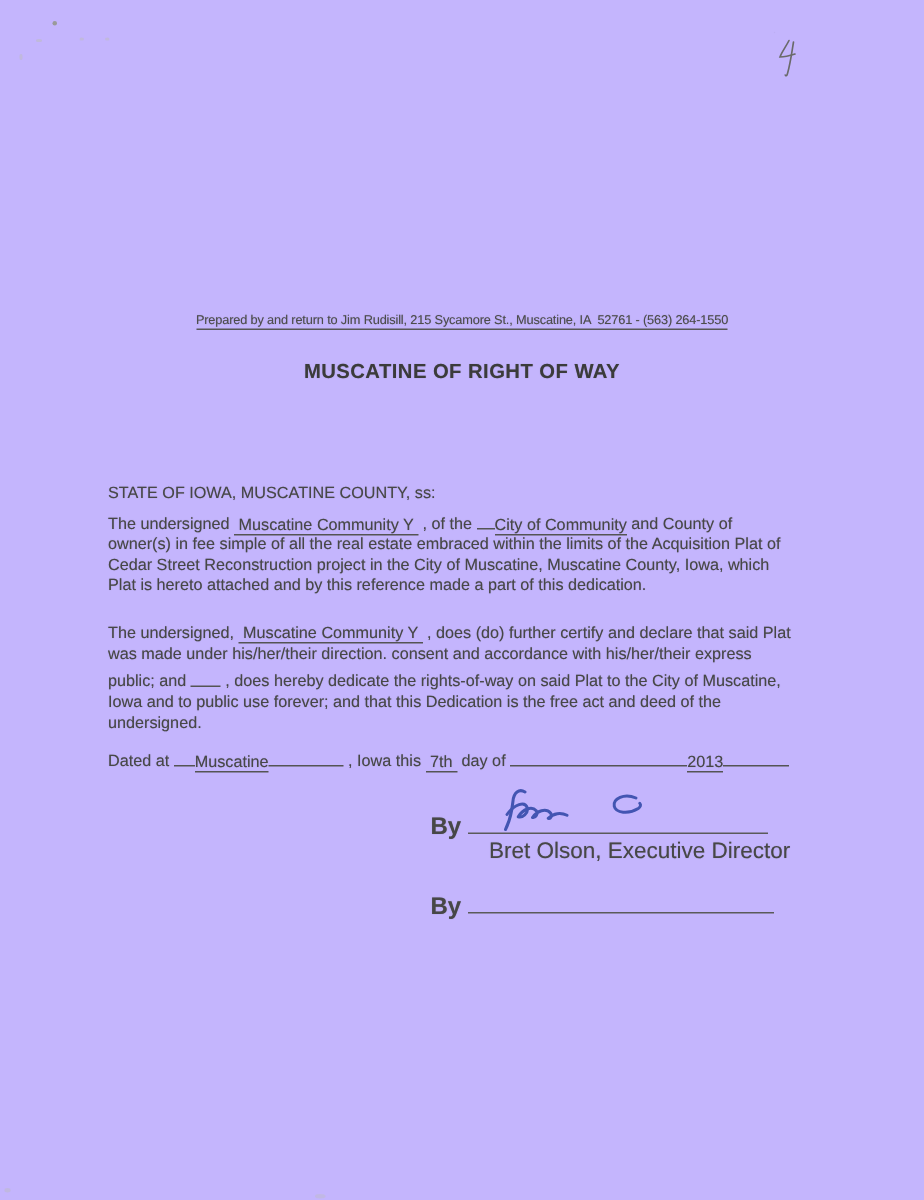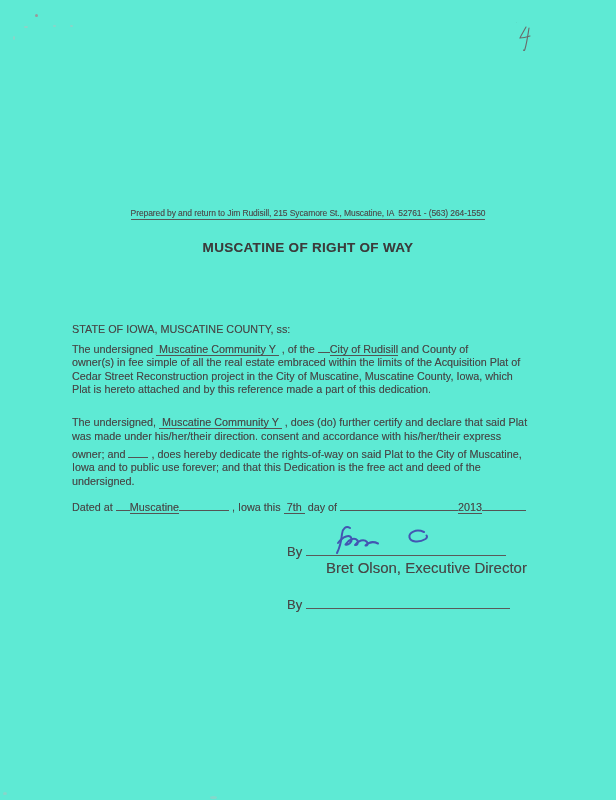--- a/index.html
+++ b/index.html
@@ -1,34 +1,34 @@
 <!DOCTYPE html>
 <html><head>
 <meta charset="utf-8">
 <style>
   html,body{margin:0;padding:0;background:#ffffff;}
   .page{
-    position:relative;width:616px;height:800px;background:#5eead4;
+    position:relative;width:616px;height:800px;background:#c4b5fd;
     font-family:"Liberation Sans",sans-serif;color:#474747;
     text-shadow:0 0 .6px rgba(70,70,70,.45);overflow:hidden;
   }
   .abs{position:absolute;}
   .centered{left:0;width:100%;text-align:center;}
   .header-line{top:208px;font-size:8.5px;letter-spacing:-.1px;color:#4c4c4c;}
   .header-line .u{border-bottom:1px solid #575757;padding-bottom:1px;}
   .doc-title{top:240px;font-size:13.5px;font-weight:bold;letter-spacing:.3px;color:#3b3b3b;}
   .body-text{font-size:10.8px;line-height:13.6px;}
   .venue{left:72px;top:323px;}
   .para1{left:72px;top:338px;width:490px;}
   .para2{left:72px;top:416px;width:490px;}
   .dated{left:72px;top:496px;width:500px;}
   .line{white-space:pre;}
   .u{border-bottom:1px solid #545454;white-space:pre;}
   .fill{display:inline-block;overflow:hidden;border-bottom:1px solid #545454;}
-  .by-row{font-size:13px;line-height:13px;white-space:pre;}
+  .by-row{font-size:16px;line-height:13px;white-space:pre;font-weight:bold;}
   .by-row1{left:287px;top:542px;}
   .by-row2{left:287px;top:595px;}
   .by-fill{display:inline-block;overflow:hidden;border-bottom:1px solid #5a5a5a;}
   .signer-name{left:326px;top:559px;font-size:15px;}
   .sig-svg{left:320px;top:524px;}
   .pagenum{left:516px;top:22px;width:24px;height:32px;}
   .pagenum .hidden-val{position:absolute;color:transparent;font-size:1px;}
   .smudge{position:absolute;background:#bdbdbd;border-radius:50%;}
 </style>
 </head>
@@ -56,30 +56,30 @@
 
   <div class="abs centered header-line">
     <span class="u">Prepared by and return to Jim Rudisill, 215 Sycamore St., Muscatine, IA  52761 - (563) 264-1550</span>
   </div>
 
   <div class="abs centered doc-title">MUSCATINE OF RIGHT OF WAY</div>
 
   <div class="abs body-text venue">STATE OF IOWA, MUSCATINE COUNTY, ss:</div>
 
   <div class="abs body-text para1">
-      <div class="line"><span>The undersigned </span><span class="u"> Muscatine Community Y </span><span> , of the </span><span class="u fill" style="width: 12px;">&nbsp;</span><span class="u">City of Rudisill</span><span> and County of</span></div>
+      <div class="line"><span>The undersigned </span><span class="u"> Muscatine Community Y </span><span> , of the </span><span class="u fill" style="width: 12px;">&nbsp;</span><span class="u">City of Community</span><span> and County of</span></div>
       <div class="line"><span>owner(s) in fee simple of all the real estate embraced within the limits of the Acquisition Plat of</span></div>
       <div class="line"><span>Cedar Street Reconstruction project in the City of Muscatine, Muscatine County, Iowa, which</span></div>
       <div class="line"><span>Plat is hereto attached and by this reference made a part of this dedication.</span></div>
     </div>
 
   <div class="abs body-text para2">
       <div class="line"><span>The undersigned, </span><span class="u"> Muscatine Community Y </span><span> , does (do) further certify and declare that said Plat</span></div>
       <div class="line"><span>was made under his/her/their direction. consent and accordance with his/her/their express</span></div>
-      <div class="line"><span>owner; and </span><span class="u fill" style="width: 20px;">&nbsp;</span><span> , does hereby dedicate the rights-of-way on said Plat to the City of Muscatine,</span></div>
+      <div class="line"><span>public; and </span><span class="u fill" style="width: 20px;">&nbsp;</span><span> , does hereby dedicate the rights-of-way on said Plat to the City of Muscatine,</span></div>
       <div class="line"><span>Iowa and to public use forever; and that this Dedication is the free act and deed of the</span></div>
       <div class="line"><span>undersigned.</span></div>
     </div>
 
   <div class="abs body-text dated">
       <div class="line"><span>Dated at </span><span class="u fill" style="width: 14px;">&nbsp;</span><span class="u">Muscatine</span><span class="u fill" style="width: 50px;">&nbsp;</span><span> , Iowa this </span><span class="u"> 7th </span><span> day of </span><span class="u fill" style="width: 118px;">&nbsp;</span><span class="u">2013</span><span class="u fill" style="width: 44px;">&nbsp;</span></div>
     </div>
 
   <div class="abs by-row by-row1"><span>By</span> <span class="by-fill" style="width:200px;">&nbsp;</span></div>
 

